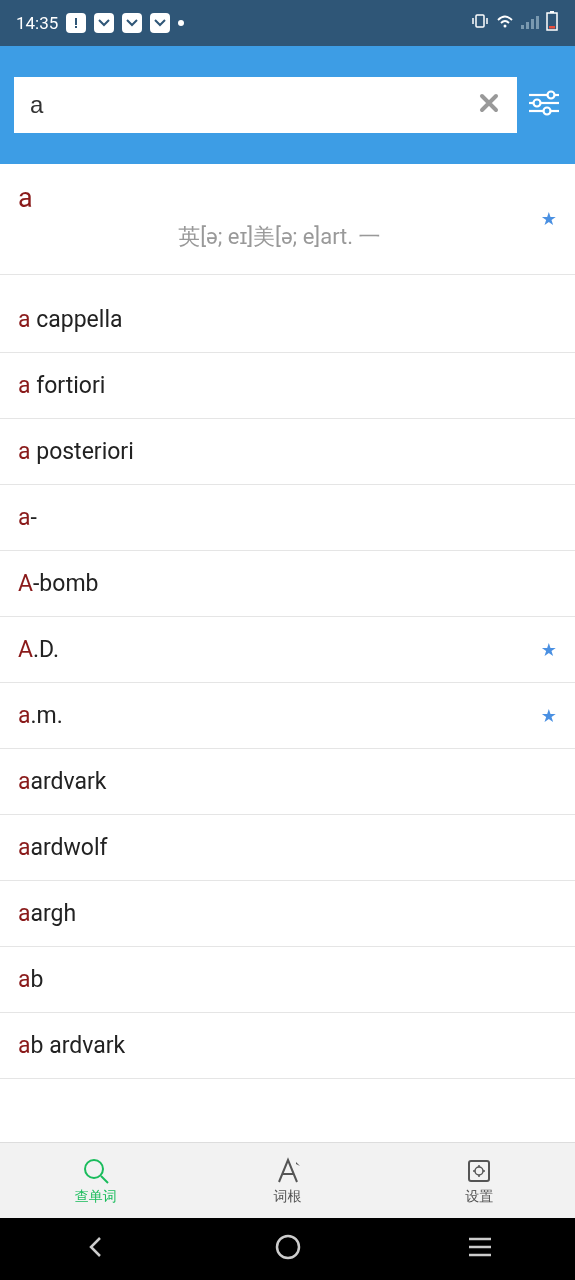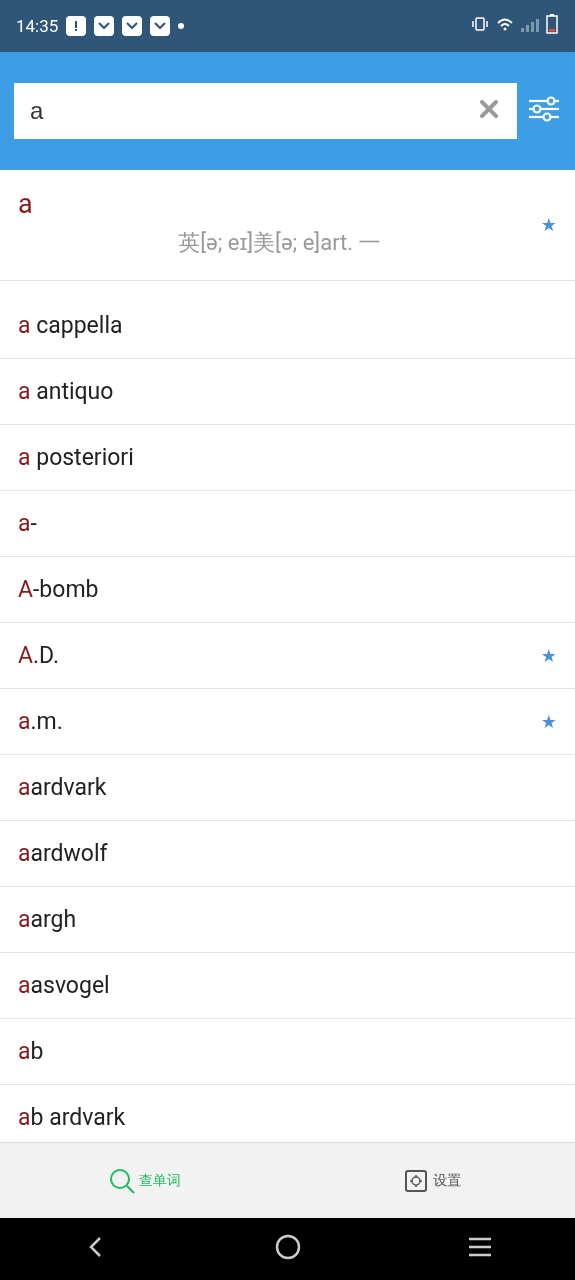--- a/index.html
+++ b/index.html
@@ -1,18 +1,18 @@
 <!DOCTYPE html>
 <html><head>
   <meta charset="utf-8">
   <style>
     * { margin: 0; padding: 0; box-sizing: border-box; }
     body { font-family: -apple-system, BlinkMacSystemFont, "Segoe UI", Roboto, sans-serif; width: 575px; height: 1280px; background: #fff; display: flex; flex-direction: column; }
     
-    .status-bar { height: 52px; background: #2f5677; color: #fff; display: flex; align-items: center; padding: 0 16px; font-size: 17px; }
+    .status-bar { height: 46px; background: #2f5677; color: #fff; display: flex; align-items: center; padding: 0 16px; font-size: 17px; }
     .status-left { display: flex; align-items: center; gap: 8px; }
     .status-right { margin-left: auto; display: flex; align-items: center; gap: 6px; }
     .status-icon-box { width: 20px; height: 20px; background: #fff; border-radius: 4px; display: flex; align-items: center; justify-content: center; }
     .status-icon-box svg { fill: #2f5677; }
     .status-dot { width: 6px; height: 6px; background: #fff; border-radius: 50%; }
     
     .search-bar { height: 118px; background: #3d9de5; display: flex; align-items: center; padding: 0 14px; gap: 10px; }
     .search-input-wrap { flex: 1; background: #fff; height: 56px; display: flex; align-items: center; padding: 0 16px; }
     .search-input { flex: 1; border: none; outline: none; font-size: 24px; color: #333; background: transparent; }
     .clear-btn { color: #999; font-size: 28px; cursor: pointer; }
@@ -25,21 +25,21 @@
     .star-icon { color: #4a90e2; font-size: 18px; margin-top: 26px; }
     
     .list { flex: 1; overflow-y: auto; }
     .list-item { height: 66px; border-bottom: 1px solid #e5e5e5; display: flex; align-items: center; padding: 0 18px; }
     .list-word { font-size: 23px; flex: 1; }
     .list-word .hl { color: #8a1a1a; }
     .list-word .rest { color: #222; margin-top: 24px; }
     .list-star { color: #4a90e2; font-size: 18px; }
     
     .bottom-nav { height: 76px; background: #f2f2f2; border-top: 1px solid #ddd; display: flex; }
-    .nav-item { flex: 1; display: flex; flex-direction: row; align-items: center; justify-content: center; gap: 2px; cursor: pointer; color: #555; }
+    .nav-item { flex: 1; display: flex; flex-direction: column; align-items: center; justify-content: center; gap: 2px; cursor: pointer; color: #555; }
     .nav-item.active { color: #1abc5c; }
     .nav-icon { height: 30px; display: flex; align-items: center; justify-content: center; }
     .nav-label { font-size: 14px; }
     
     .sys-nav { height: 62px; background: #000; display: flex; align-items: center; justify-content: space-around; }
     .sys-btn { color: #ccc; cursor: pointer; }
     
     .spacer { height: 12px; }
   </style>
 </head>
@@ -124,21 +124,21 @@
   <span class="star-icon">★</span>
 </div>
 
 <div class="spacer"></div>
 
 <div class="list" id="word-list">
     <div class="list-item">
       <div class="list-word"><span class="hl">a</span><span class="rest"> cappella</span></div>
     </div>
     <div class="list-item">
-      <div class="list-word"><span class="hl">a</span><span class="rest"> antiquo</span></div>
+      <div class="list-word"><span class="hl">a</span><span class="rest"> fortiori</span></div>
     </div>
     <div class="list-item">
       <div class="list-word"><span class="hl">a</span><span class="rest"> posteriori</span></div>
     </div>
     <div class="list-item">
       <div class="list-word"><span class="hl">a</span><span class="rest">-</span></div>
     </div>
     <div class="list-item">
       <div class="list-word"><span class="hl">A</span><span class="rest">-bomb</span></div>
     </div>
@@ -151,41 +151,47 @@
       <span class="list-star">★</span>
     </div>
     <div class="list-item">
       <div class="list-word"><span class="hl">a</span><span class="rest">ardvark</span></div>
     </div>
     <div class="list-item">
       <div class="list-word"><span class="hl">a</span><span class="rest">ardwolf</span></div>
     </div>
     <div class="list-item">
       <div class="list-word"><span class="hl">a</span><span class="rest">argh</span></div>
-    </div>
-    <div class="list-item">
-      <div class="list-word"><span class="hl">a</span><span class="rest">asvogel</span></div>
     </div>
     <div class="list-item">
       <div class="list-word"><span class="hl">a</span><span class="rest">b</span></div>
     </div>
     <div class="list-item">
       <div class="list-word"><span class="hl">a</span><span class="rest">b ardvark</span></div>
     </div>
   </div>
 
 <div class="bottom-nav" id="bottom-nav">
     <div class="nav-item active">
       <div class="nav-icon">
         <svg width="30" height="30" viewBox="0 0 30 30">
           <circle cx="13" cy="13" r="9" stroke="currentColor" stroke-width="2" fill="none"></circle>
           <line x1="20" y1="20" x2="27" y2="27" stroke="currentColor" stroke-width="2"></line>
         </svg>
       </div>
       <div class="nav-label">查单词</div>
+    </div>
+    <div class="nav-item">
+      <div class="nav-icon">
+        <svg width="30" height="30" viewBox="0 0 30 30">
+          <path d="M6 26 L15 4 L24 26 M9 18 L21 18" stroke="currentColor" stroke-width="2" fill="none"></path>
+          <path d="M23 6 L27 10 L23 8 Z" fill="currentColor"></path>
+        </svg>
+      </div>
+      <div class="nav-label">词根</div>
     </div>
     <div class="nav-item">
       <div class="nav-icon">
         <svg width="30" height="30" viewBox="0 0 30 30">
           <rect x="5" y="5" width="20" height="20" rx="2" stroke="currentColor" stroke-width="2" fill="none"></rect>
           <circle cx="15" cy="15" r="4" stroke="currentColor" stroke-width="1.5" fill="none"></circle>
           <line x1="15" y1="9" x2="15" y2="11" stroke="currentColor" stroke-width="1.5"></line>
           <line x1="15" y1="19" x2="15" y2="21" stroke="currentColor" stroke-width="1.5"></line>
           <line x1="9" y1="15" x2="11" y2="15" stroke="currentColor" stroke-width="1.5"></line>
           <line x1="19" y1="15" x2="21" y2="15" stroke="currentColor" stroke-width="1.5"></line>

